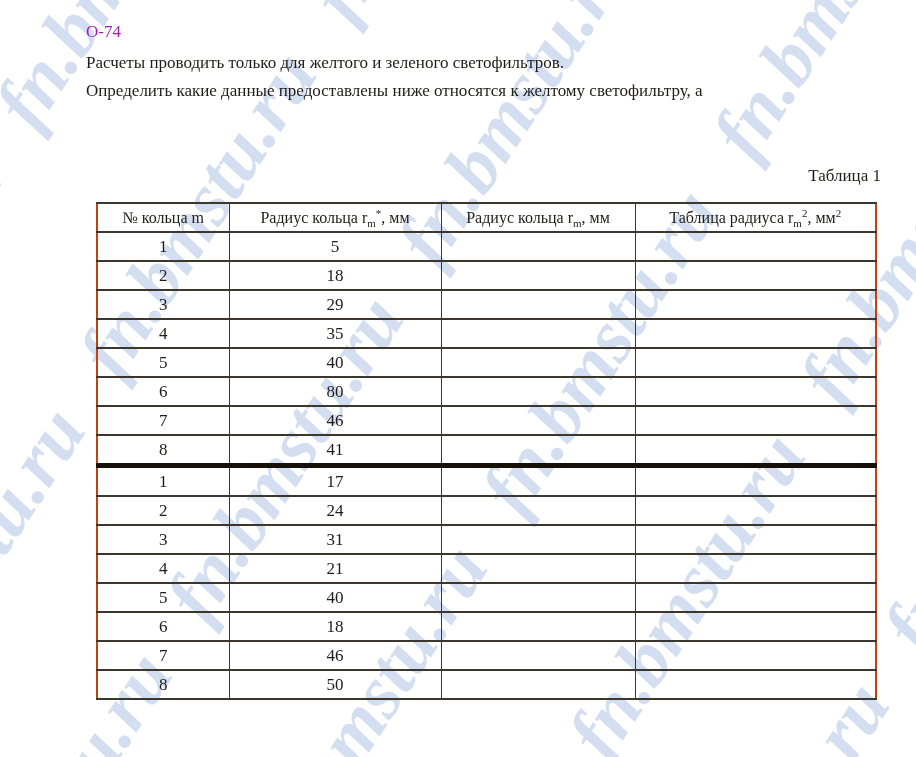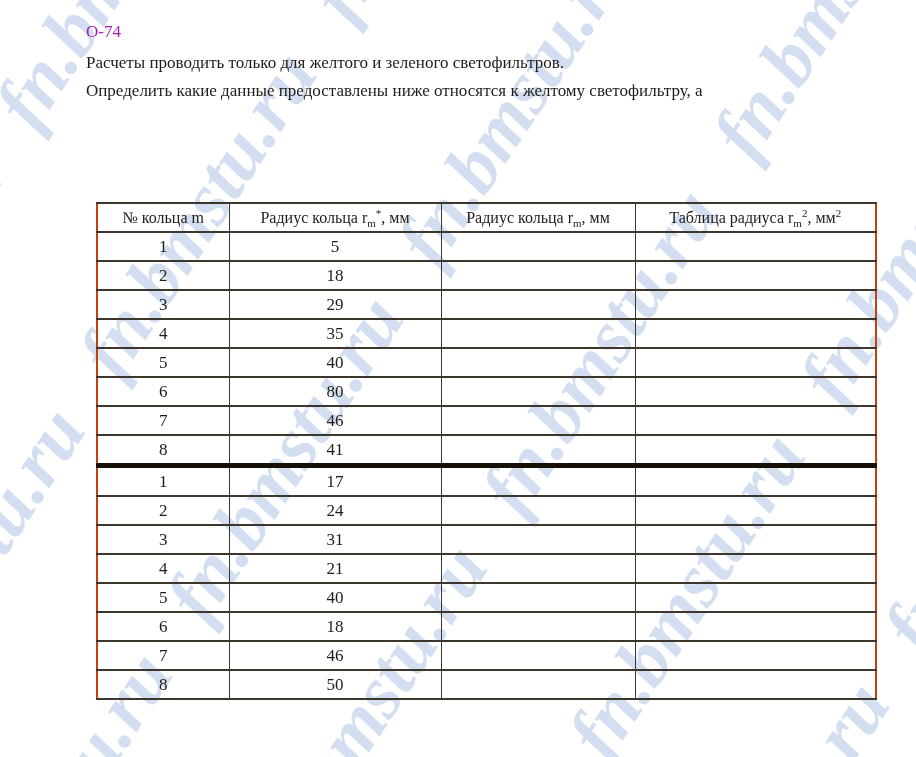--- a/index.html
+++ b/index.html
@@ -109,20 +109,21 @@
 
 <div class="content">
 
   <div class="code" style="color: #a21caf;">О-74</div>
 
   <div class="intro">
     <div>Расчеты проводить только для желтого и зеленого светофильтров.</div>
     <div>Определить какие данные предоставлены ниже относятся к желтому светофильтру, а</div>
   </div>
 
+  <div class="caption">Таблица 1</div>
 
   <table class="rings">
     <colgroup>
       <col style="width:132px">
       <col style="width:212px">
       <col style="width:194px">
       <col style="width:241px">
     </colgroup>
     <thead>
       <tr>

